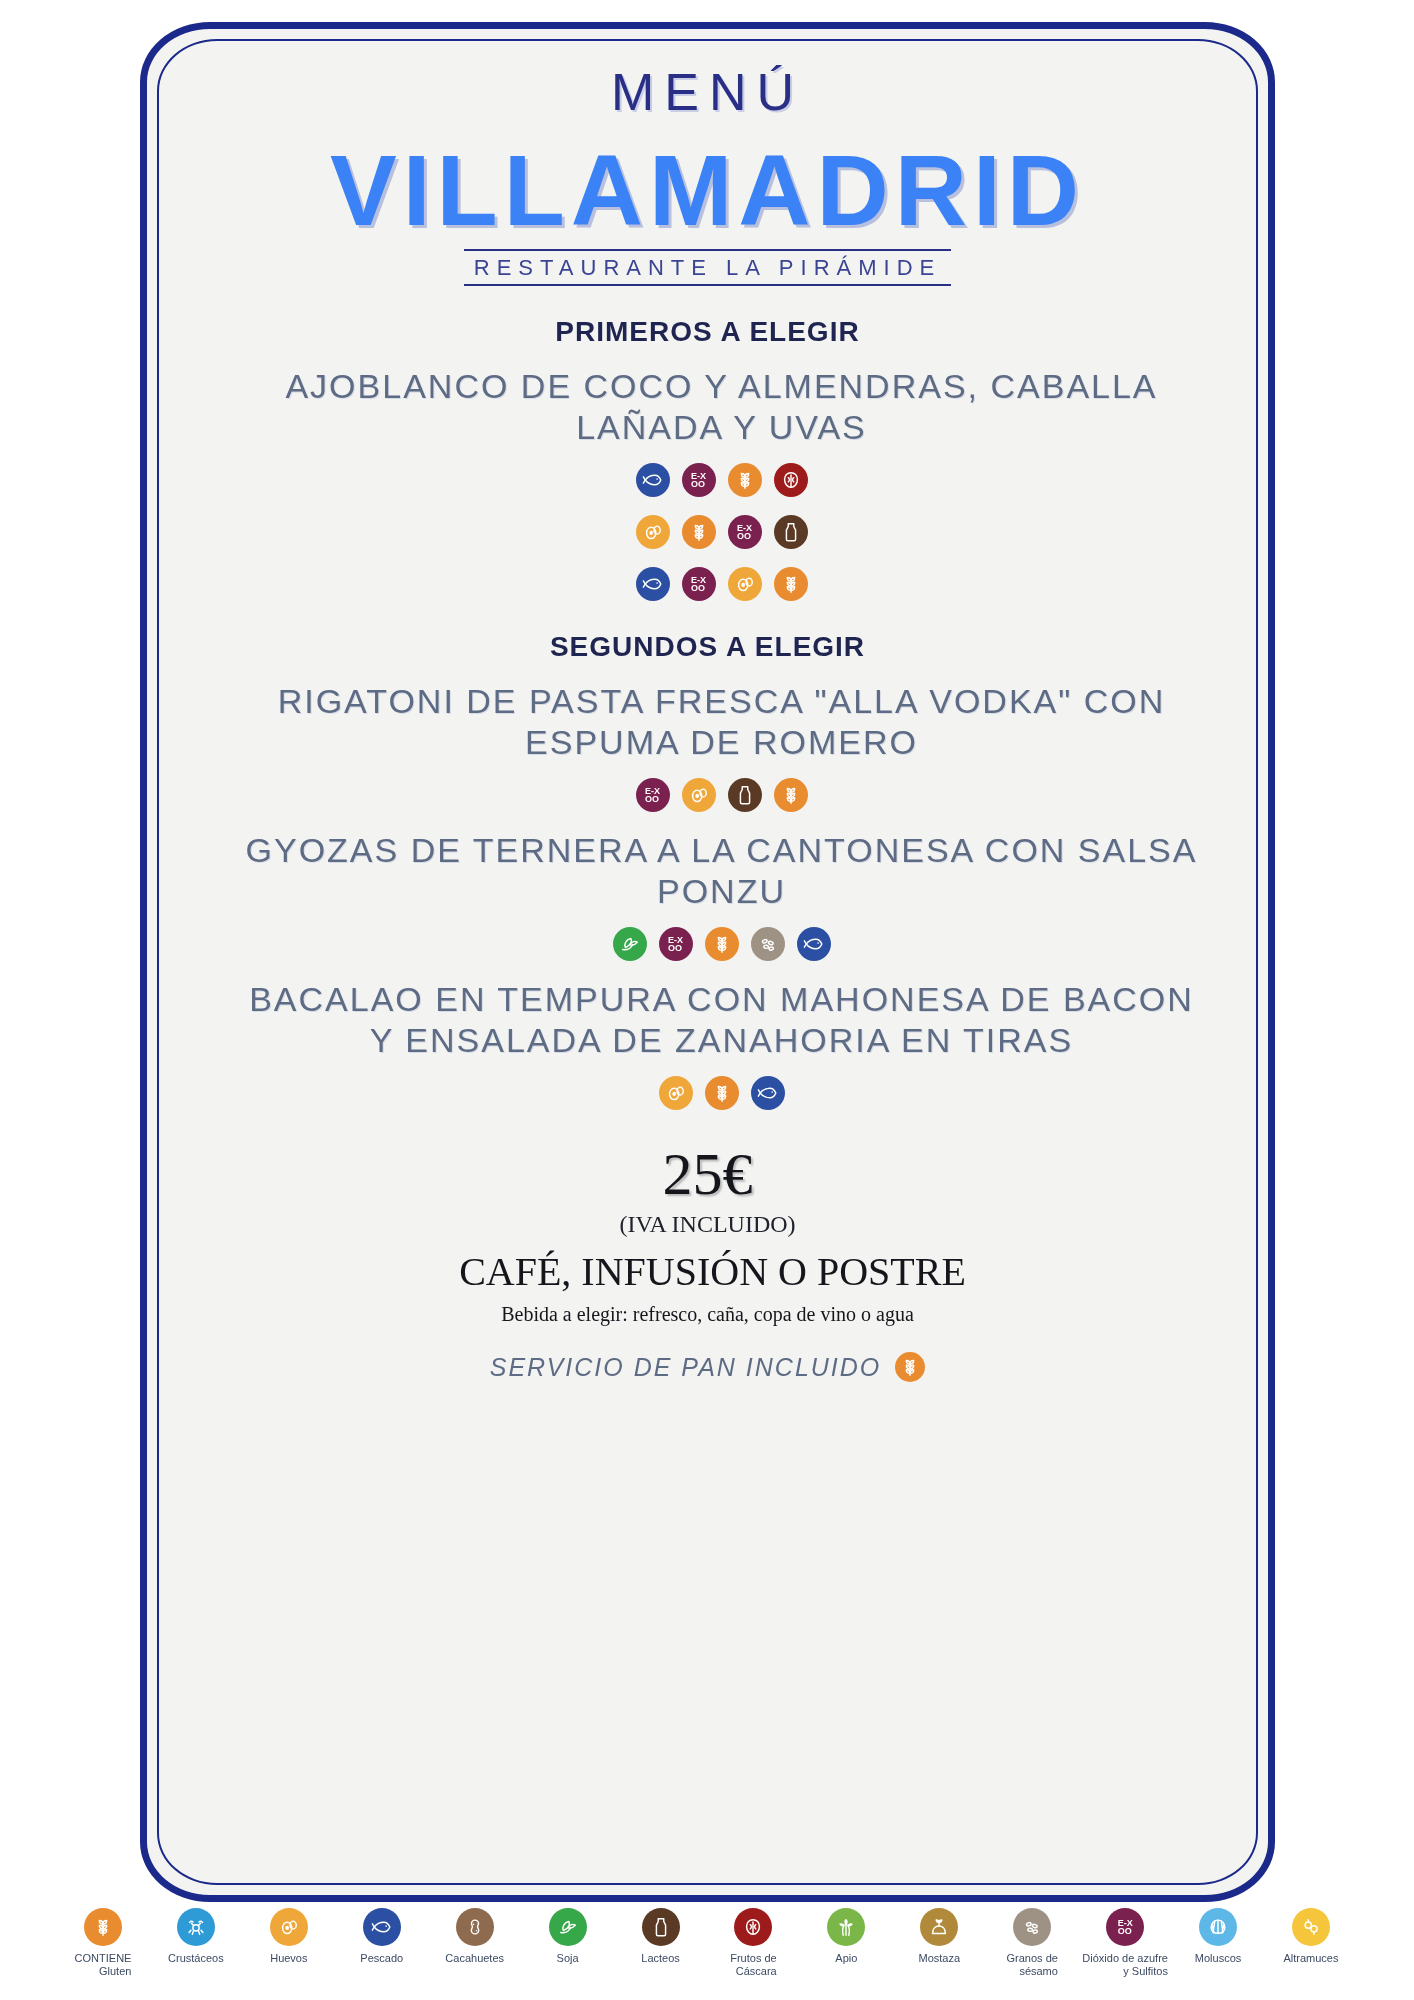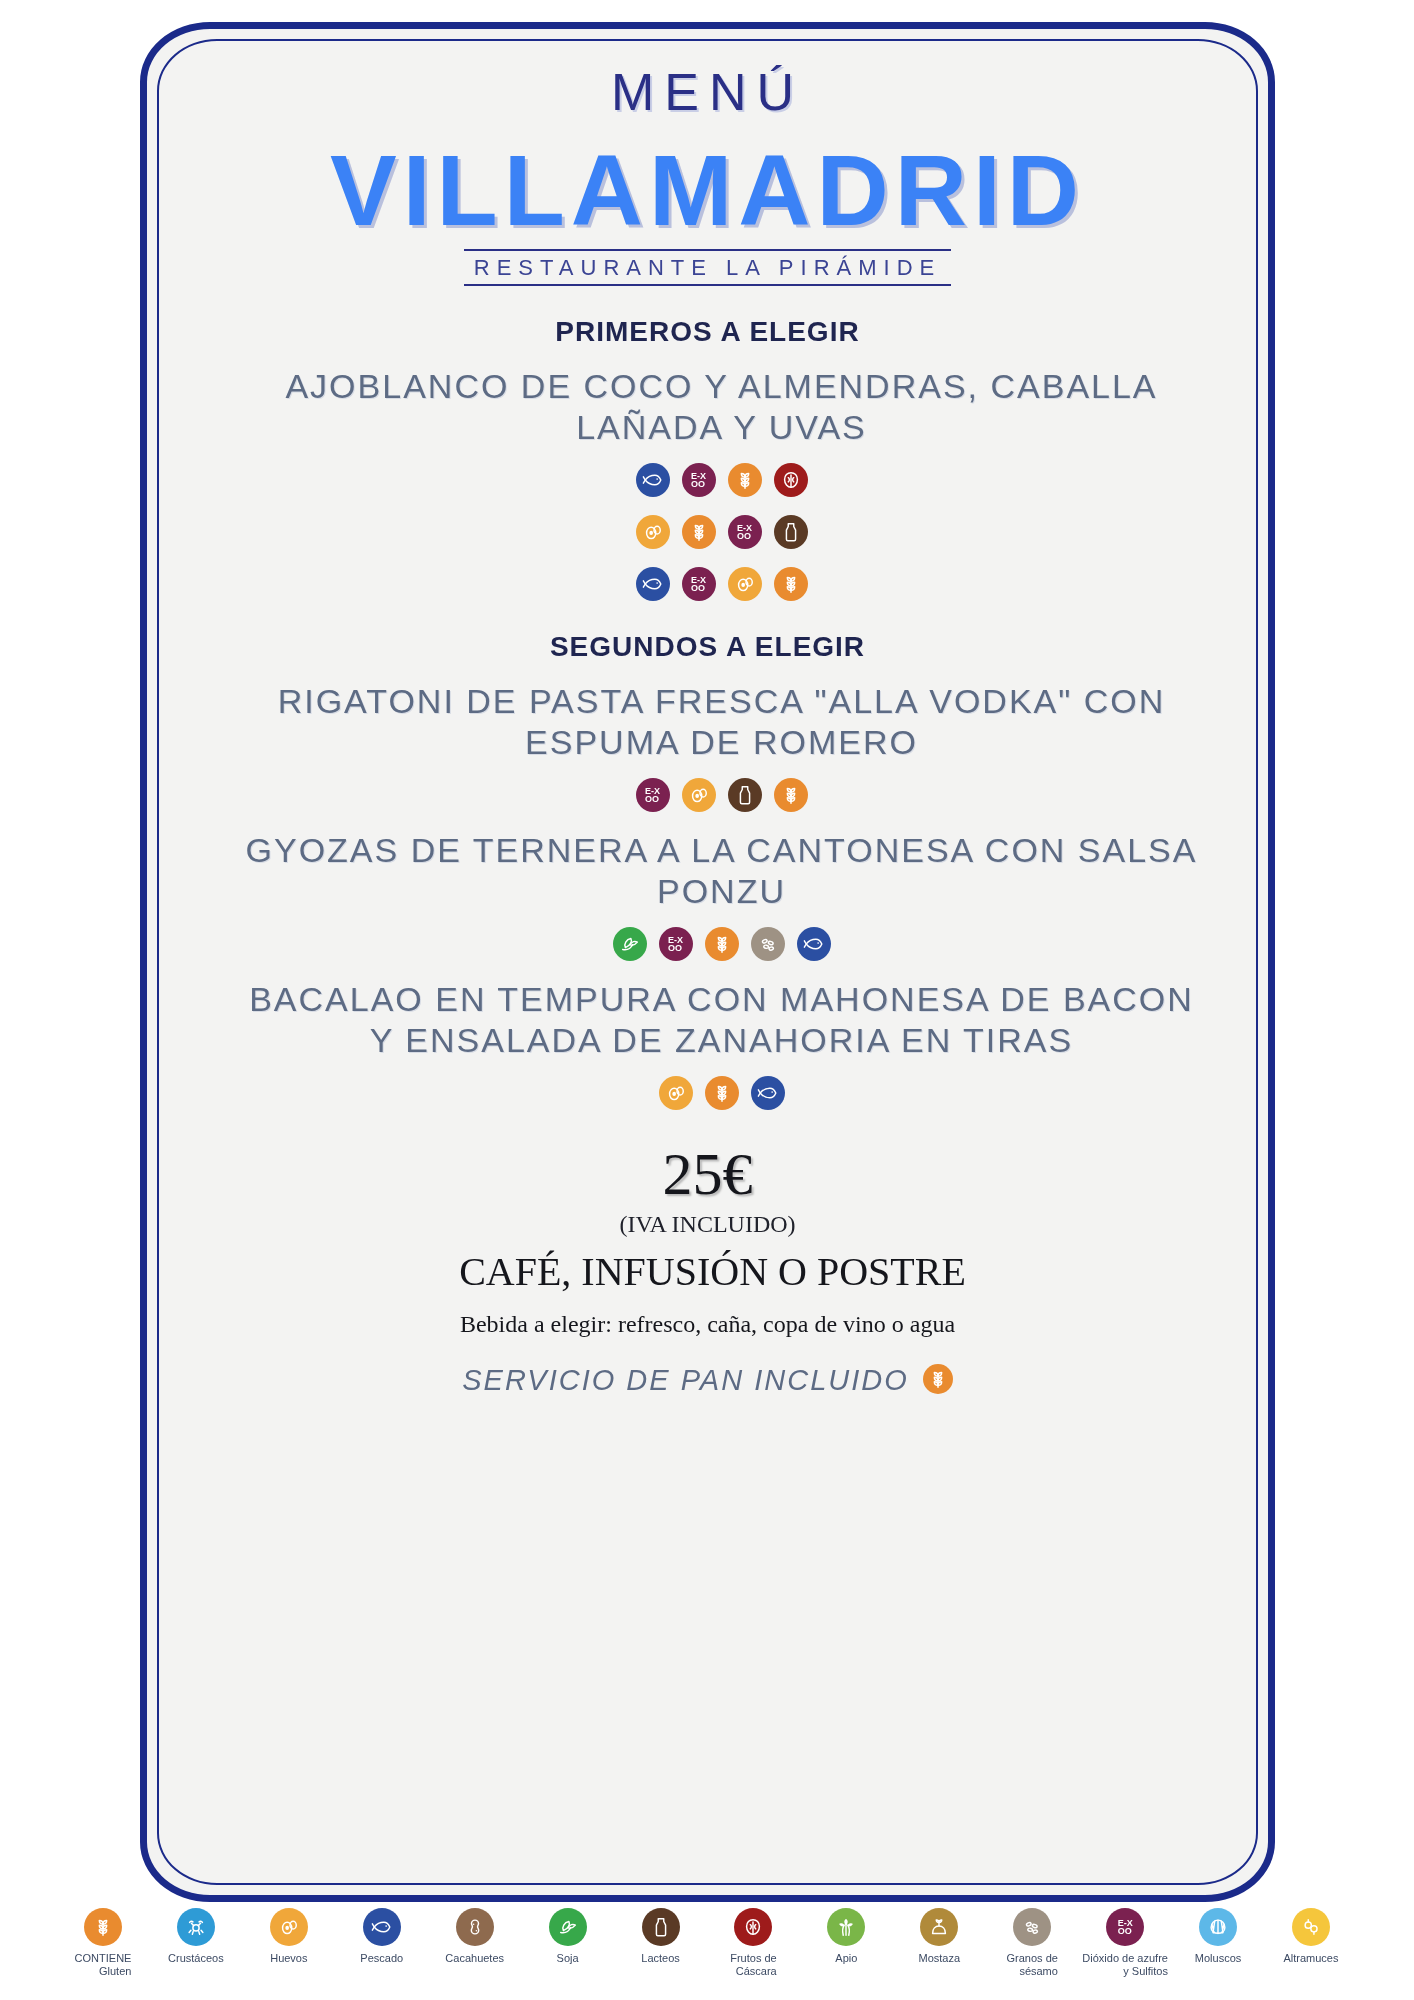--- a/index.html
+++ b/index.html
@@ -138,32 +138,32 @@
     font-family: "Liberation Serif", serif;
   }
   .cafe {
     margin-top: 10px;
     font-size: 40px;
     color: #15161c;
     font-family: "Liberation Serif", serif;
     padding-left: 10px;
   }
   .bebida {
-    margin-top: 16px;
-    font-size: 24px;
+    margin-top: 8px;
+    font-size: 20px;
     color: #15161c;
     font-family: "Liberation Serif", serif;
   }
   .pan-row {
     margin-top: 26px;
     display: flex;
     justify-content: center;
     align-items: center;
     gap: 14px;
-    font-size: 29px;
+    font-size: 25px;
     letter-spacing: 2px;
     font-style: italic;
     color: #5d6b84;
   }
 
   
   .legend {
     position: absolute;
     left: 60px;
     top: 1908px;

